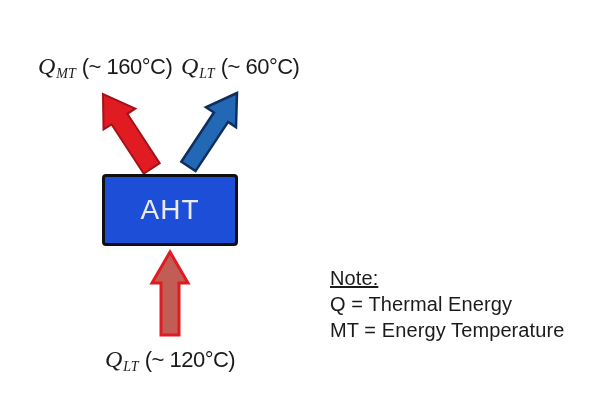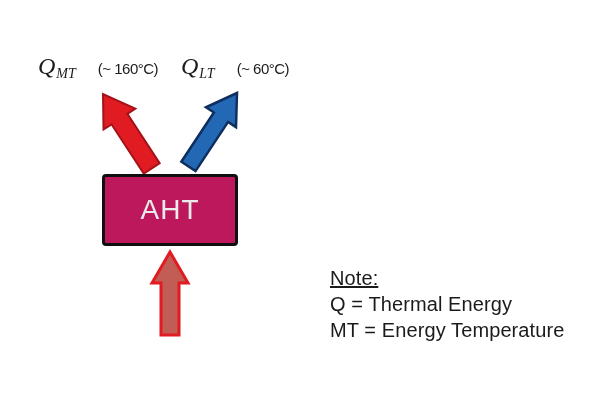--- a/index.html
+++ b/index.html
@@ -30,33 +30,33 @@
   .qsub {
     font-family: "Liberation Serif", serif;
     font-style: italic;
     font-size: 14px;
     vertical-align: -4px;
     margin-left: 1px;
     margin-top: 48px;
   }
   .qval {
     font-family: "Liberation Sans", sans-serif;
-    font-size: 15px;
+    font-size: 22px;
     letter-spacing: -0.5px;
-    margin-left: 22px;
+    margin-left: 6px;
   }
   .label-mt-out { left: 38px;  top: 53px; }
   .label-lt-out { left: 181px; top: 53px; }
   .label-lt-in  { left: 105px; top: 346px; }
   .aht-box {
     position: absolute;
     left: 102px; top: 174px;
     width: 136px; height: 72px;
     box-sizing: border-box;
-    background: #be185d;
+    background: #1d4ed8;
     border: 3.5px solid #0f0f0f;
     border-radius: 4px;
     display: flex;
     align-items: center;
     justify-content: center;
   }
   .aht-label {
     font-size: 28px;
     letter-spacing: 1px;
     color: #ebebeb;
@@ -89,20 +89,23 @@
   </div>
 
   <div class="qlabel label-lt-out">
     <span class="qsym">Q</span><sub class="qsub">LT</sub><span class="qval">(~ 60°C)</span>
   </div>
 
   <div class="aht-box">
     <span class="aht-label">AHT</span>
   </div>
 
+  <div class="qlabel label-lt-in">
+    <span class="qsym">Q</span><sub class="qsub">LT</sub><span class="qval">(~ 120°C)</span>
+  </div>
 
   <div class="note">
     <div class="note-title">Note:</div>
     <div class="note-line">Q = Thermal Energy</div>
     <div class="note-line">MT = Energy Temperature</div>
   </div>
 
 </div>
 
 </body></html>

